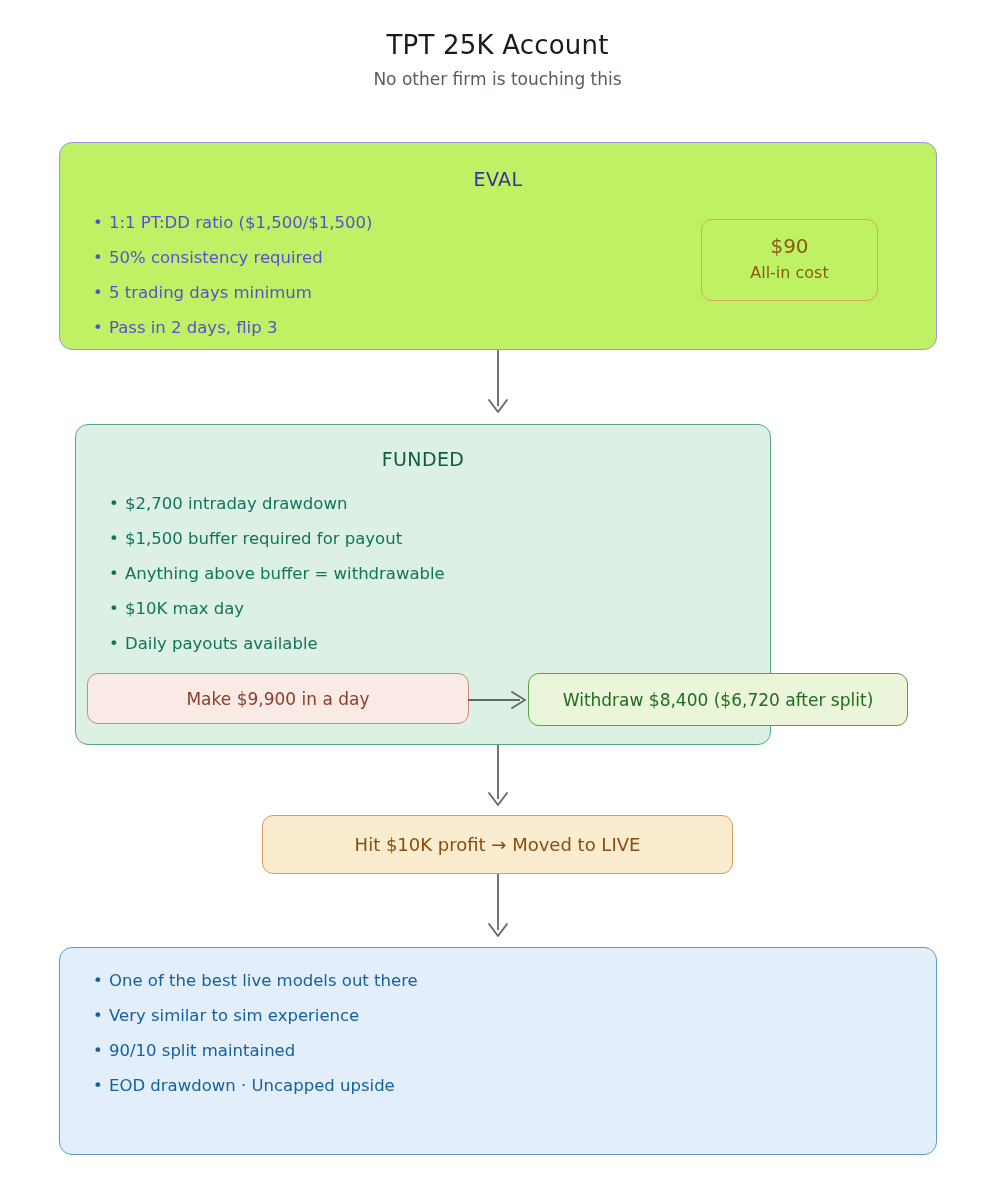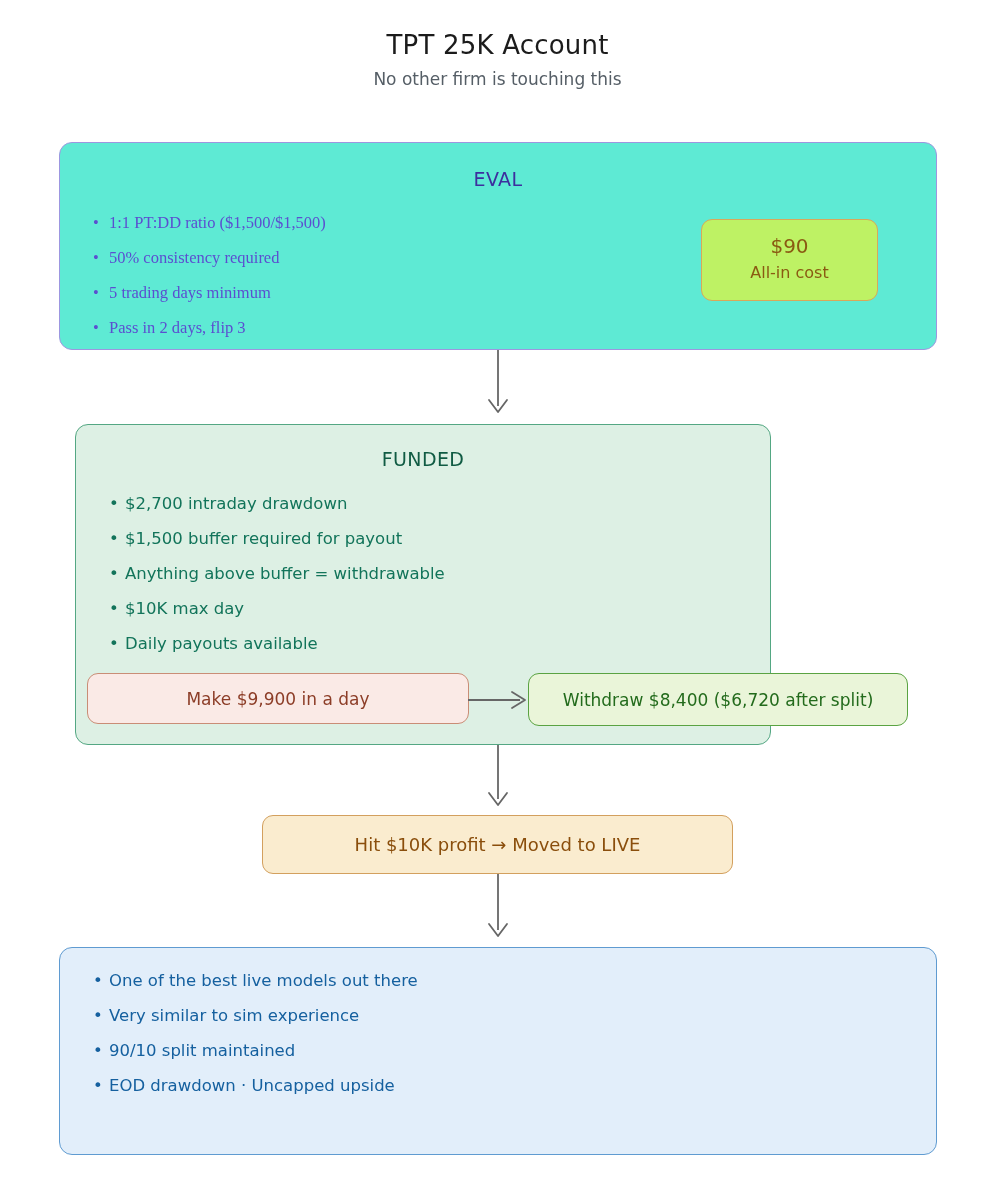--- a/index.html
+++ b/index.html
@@ -67,31 +67,30 @@
     width: 16px;
     text-align: left;
   }
 
   
   #panel-eval {
     left: 59px;
     top: 142px;
     width: 878px;
     height: 208px;
-    background: #5eead4;
+    background: #bef264;
     border-color: #9d96e0;
   }
   #panel-eval .panel-title {
     color: #3d2f9e;
     margin-top: 25px;
   }
   #panel-eval .bullets {
     margin-top: 15px;
     margin-left: 33px;
-    font-family: Liberation Serif, serif;
   }
   #panel-eval .bullets li { color: #5b4fd0; }
 
   .cost-box {
     position: absolute;
     left: 701px;
     top: 219px;
     width: 177px;
     height: 82px;
     background: #bef264;

